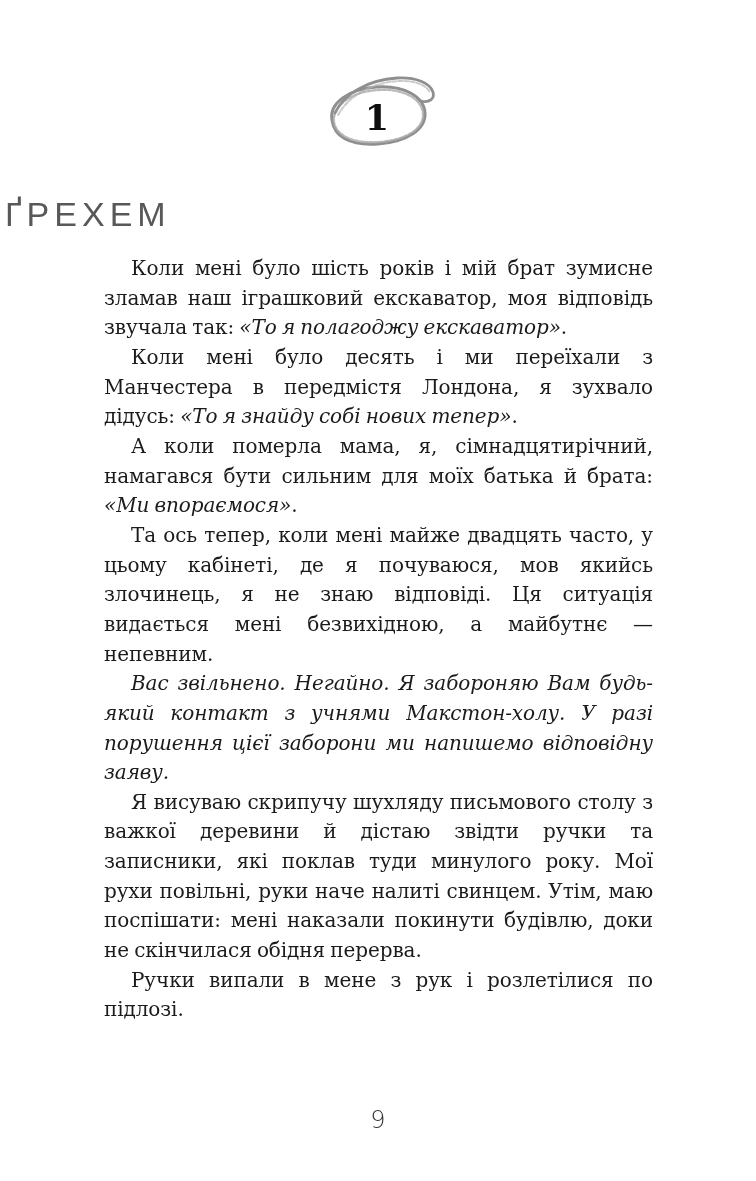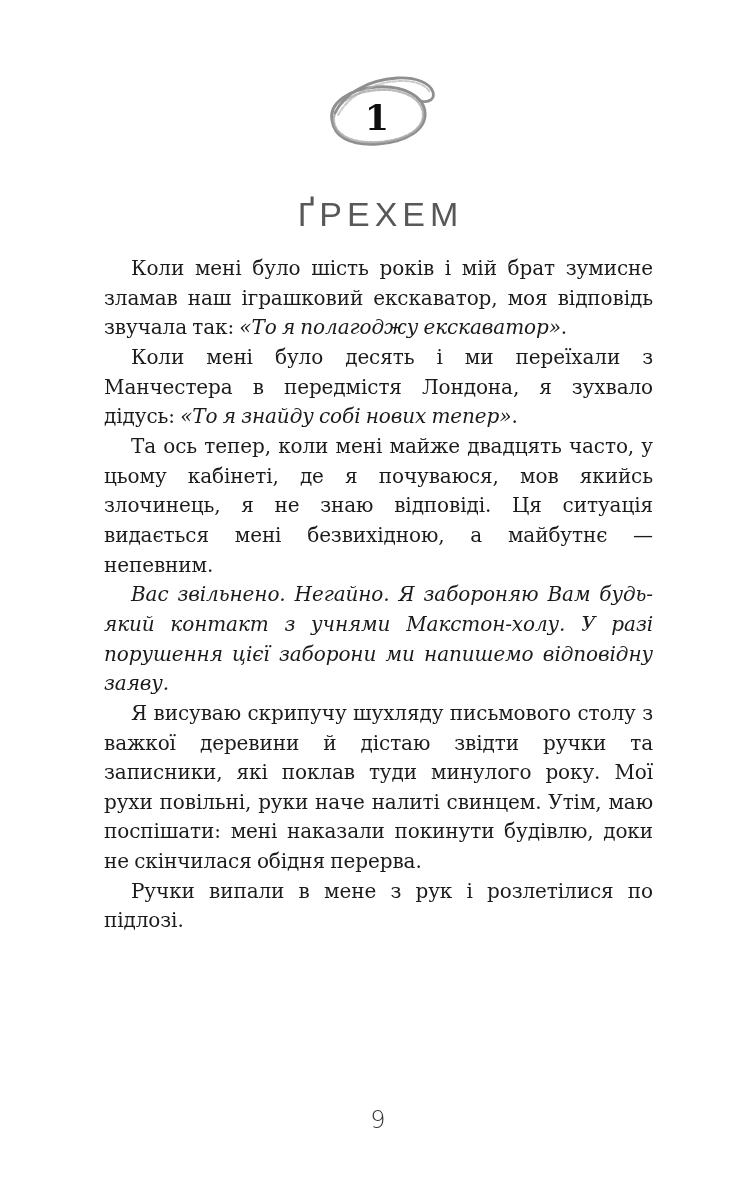--- a/index.html
+++ b/index.html
@@ -46,21 +46,20 @@
     box-sizing: border-box;
   }
 
   
   .chapter-title {
     position: absolute;
     left: 0;
     top: 193px;
     width: 756px;
     margin: 0;
-    text-align: center;
     font-family: "Liberation Sans", sans-serif;
     font-weight: 300;
     font-size: 34px;
     line-height: 42px;
     letter-spacing: 5px;
     padding-left: 5px;
     box-sizing: border-box;
     color: #58585a;
   }
 
@@ -117,20 +116,21 @@
       <path d="M20,43 C30,25 52,11 80,9 C97,8 110,14 112,21" fill="none" stroke="#b3b3b3" stroke-width="2" stroke-linecap="round" stroke-dasharray="4 2" opacity="0.7"></path>
     </svg>
     <span class="chapter-number">1</span>
   </div>
 
   <h1 class="chapter-title">ҐРЕХЕМ</h1>
 
   <div class="body-text">
       <p class="indent"><span>Коли мені було шість років і мій брат зумисне зламав наш іграшковий екскаватор, моя відповідь звучала так: </span><span class="it">«То я полагоджу екскаватор»</span><span>.</span></p>
       <p class="indent"><span>Коли мені було десять і ми переїхали з Манчестера в передмістя Лондона, я зухвало дідусь: </span><span class="it">«То я знайду собі нових тепер»</span><span>.</span></p>
+      <p class="indent"><span>А коли померла мама, я, сімнадцятирічний, намагався бути сильним для моїх батька й брата: </span><span class="it">«Ми впораємося»</span><span>.</span></p>
       <p class="indent"><span>Та ось тепер, коли мені майже двадцять часто, у цьому кабінеті, де я почуваюся, мов якийсь злочинець, я не знаю відповіді. Ця ситуація видається мені безвихідною, а майбутнє — непевним.</span></p>
       <p class="indent"><span class="it">Вас звільнено. Негайно. Я забороняю Вам будь-який контакт з учнями Макстон-холу. У разі порушення цієї заборони ми напишемо відповідну заяву.</span></p>
       <p class="indent"><span>Я висуваю скрипучу шухляду письмового столу з важкої деревини й дістаю звідти ручки та записники, які поклав туди минулого року. Мої рухи повільні, руки наче налиті свинцем. Утім, маю поспішати: мені наказали покинути будівлю, доки не скінчилася обідня перерва.</span></p>
       <p class="indent"><span>Ручки випали в мене з рук і розлетілися по підлозі.</span></p>
     </div>
 
   <div class="page-number">9</div>
 
 </div>
 

